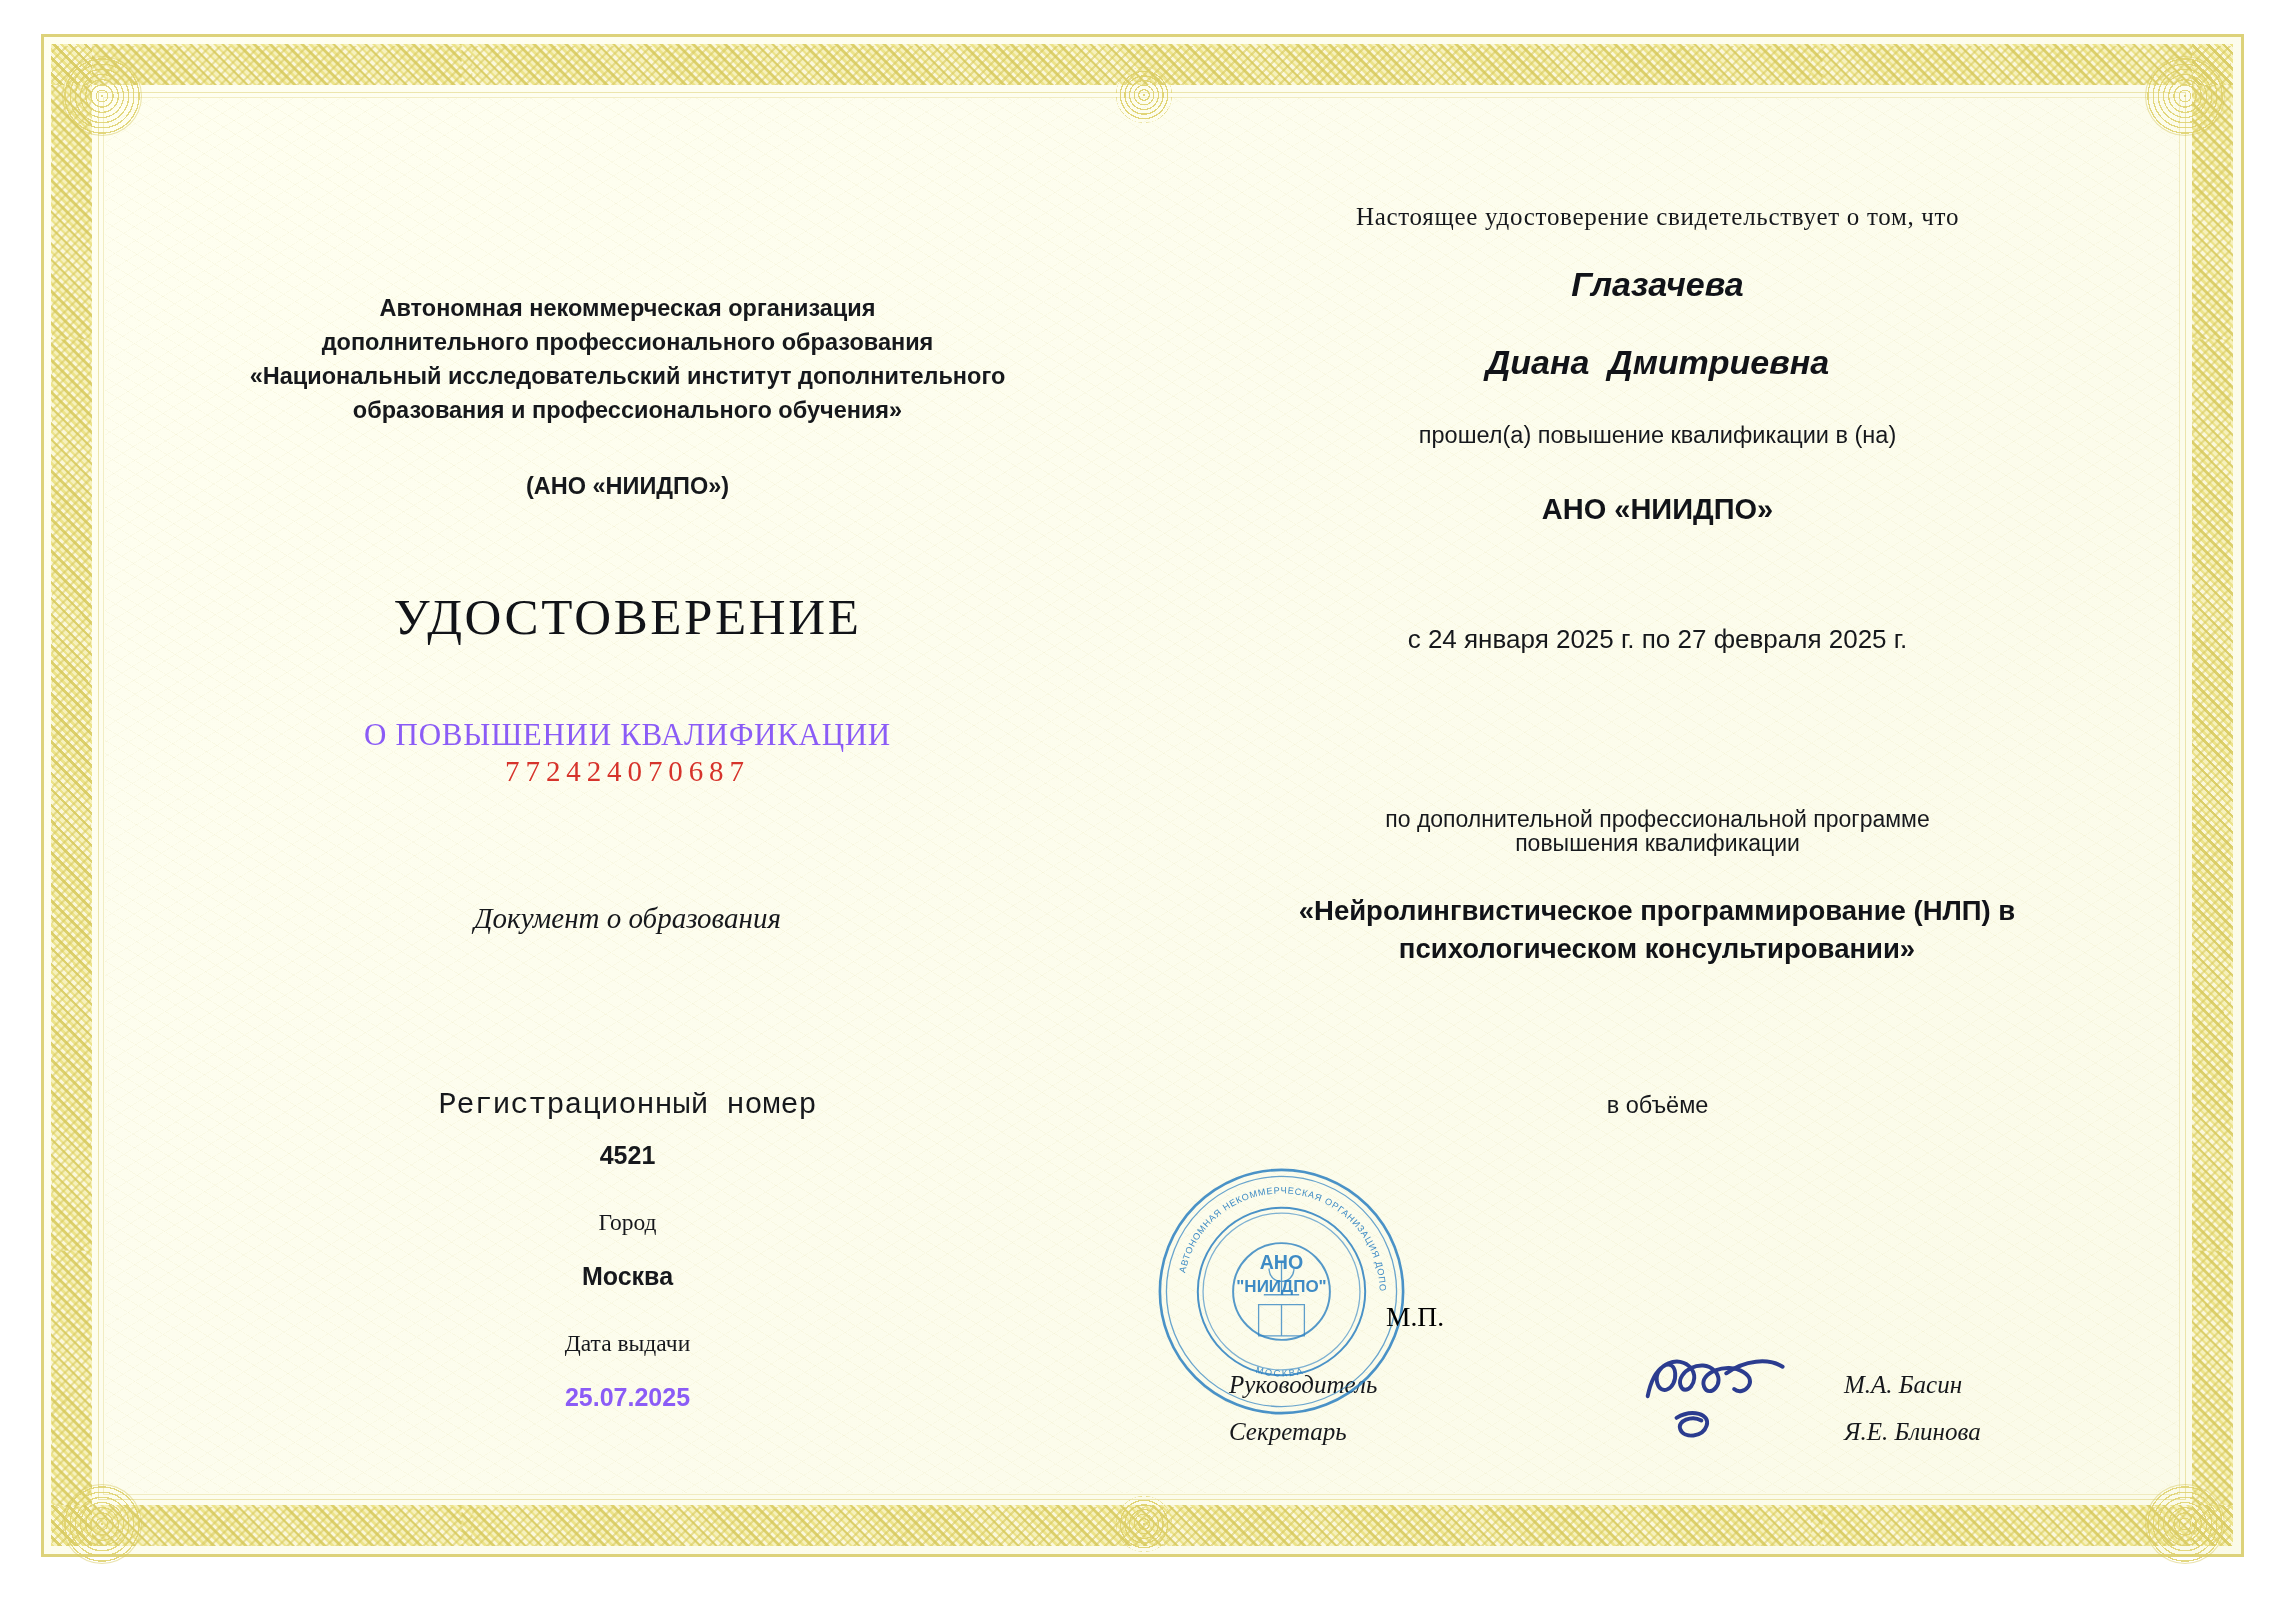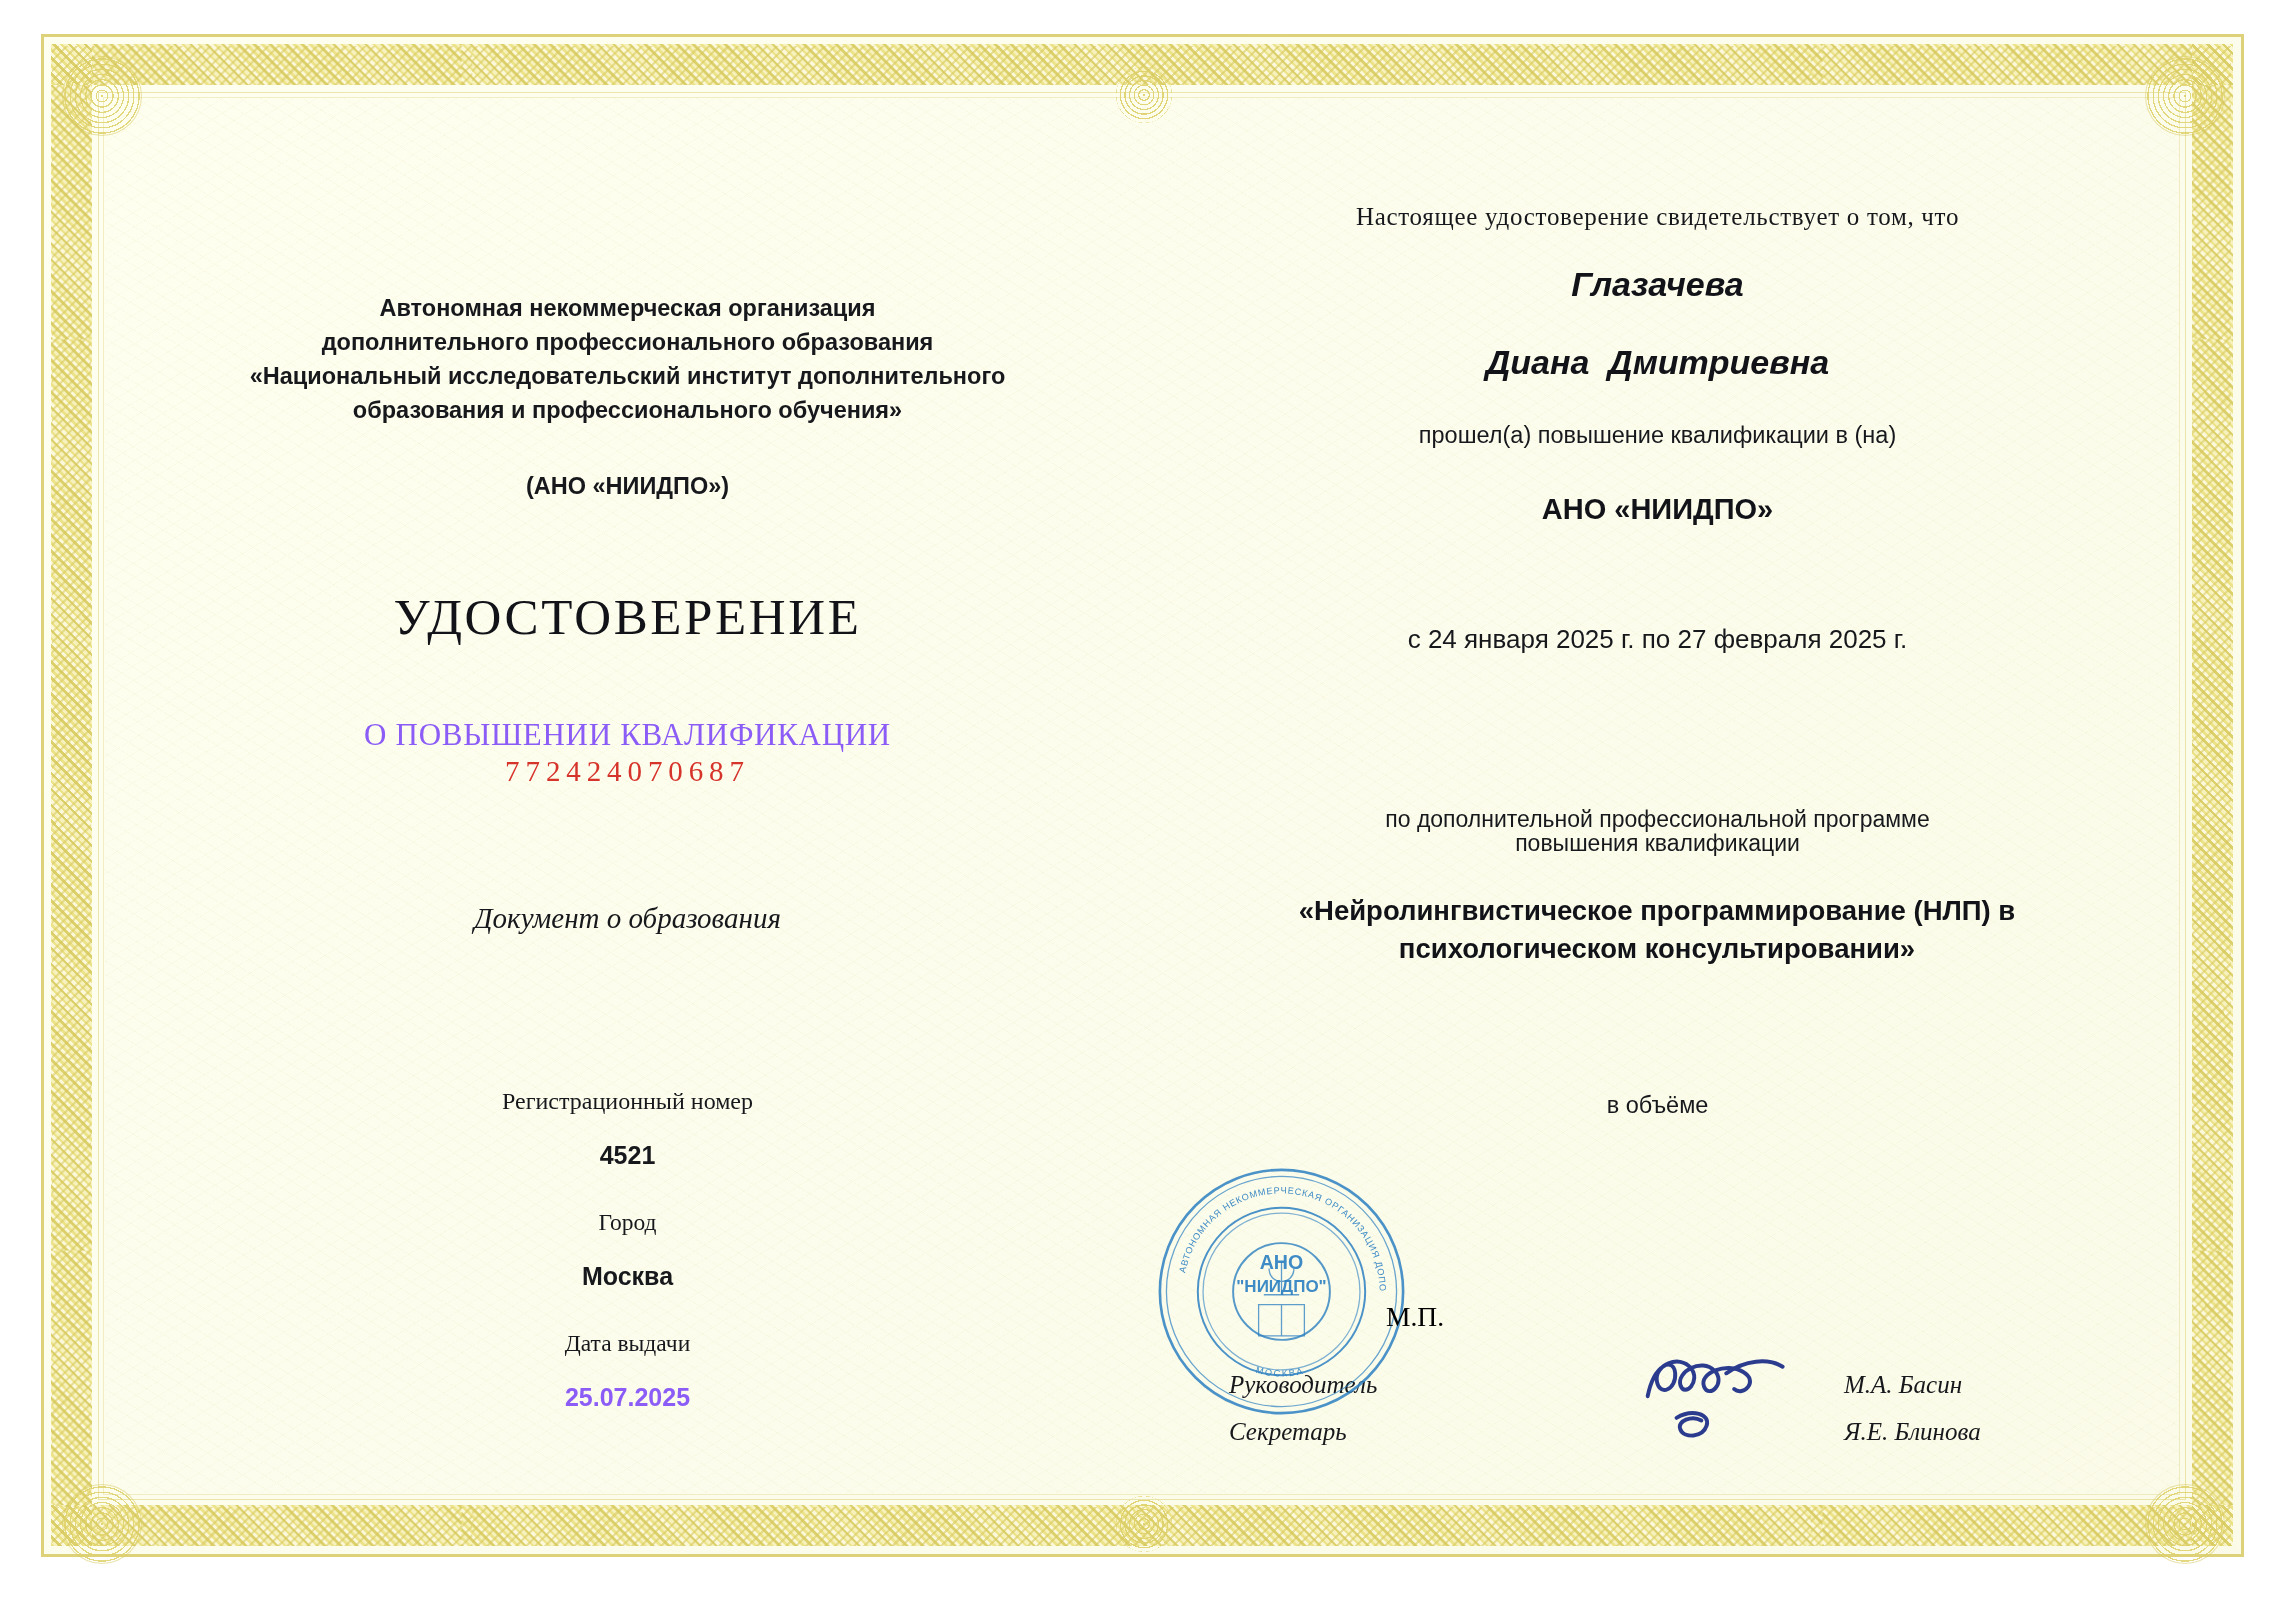--- a/index.html
+++ b/index.html
@@ -183,22 +183,22 @@
     position: absolute;
     top: 804px; left: 0; width: 967px;
     font-family: "Liberation Serif", serif;
     font-style: italic;
     font-size: 29px;
     color: #16181c;
   }
   .reg-label {
     position: absolute;
     top: 990px; left: 0; width: 967px;
-    font-family: Liberation Serif, serif;
-    font-size: 24px;
+    font-family: Liberation Mono, monospace;
+    font-size: 30px;
     color: #16181c;
     text-align: center;
   }
   .reg-value {
     position: absolute;
     top: 1043px; left: 0; width: 967px;
     font-size: 25px; font-weight: bold;
     color: #16181c;
   }
   .city-label {

